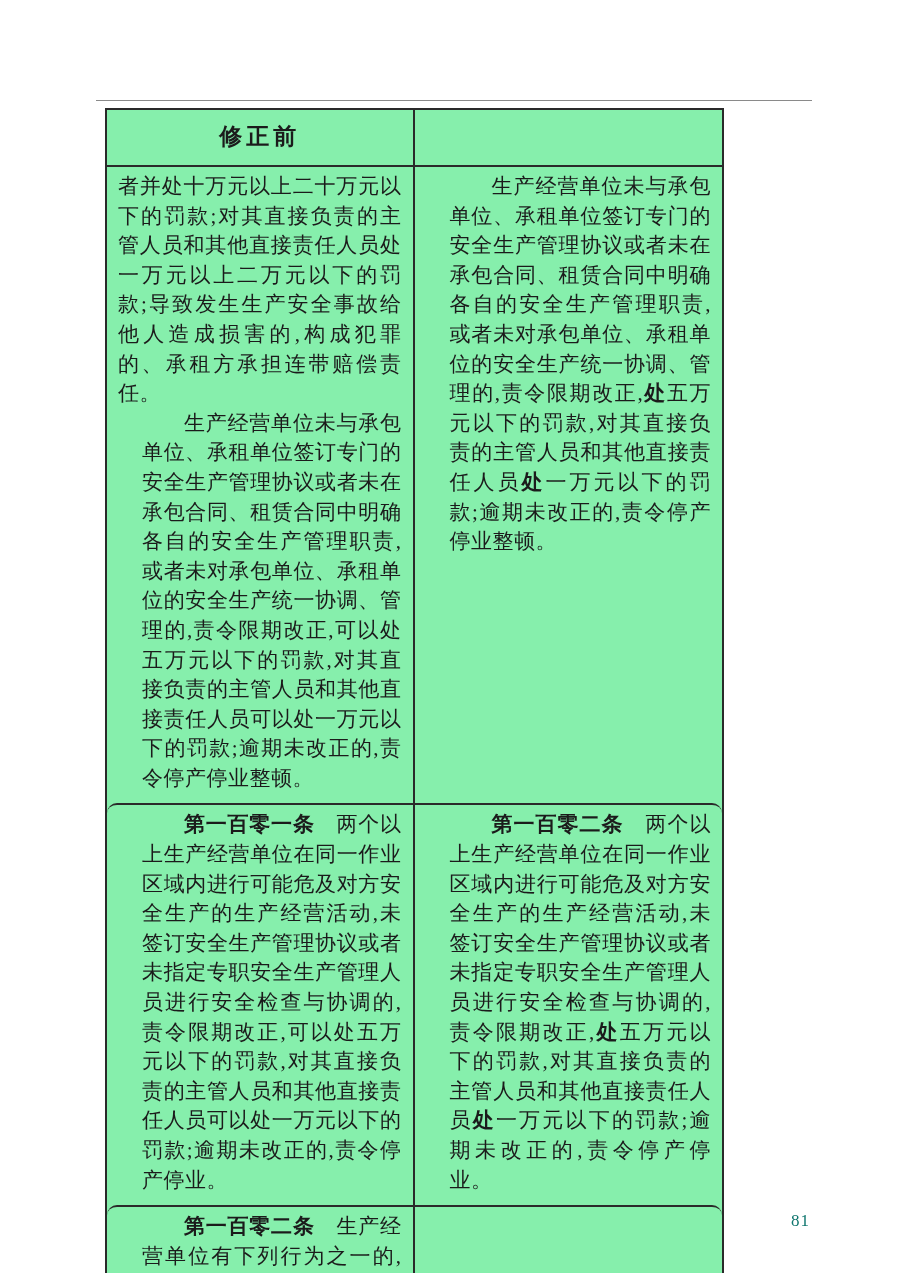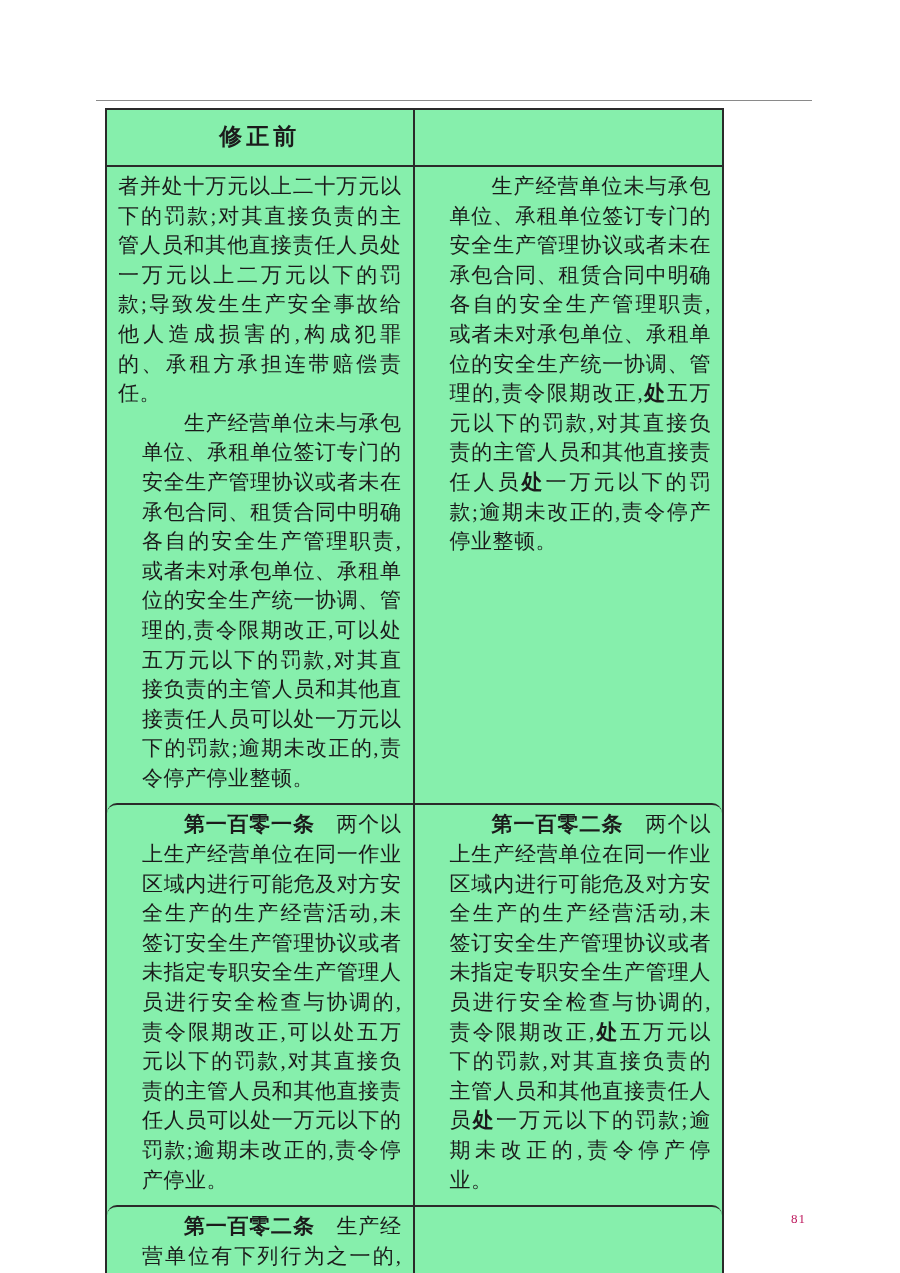--- a/index.html
+++ b/index.html
@@ -49,24 +49,24 @@
   .para{
     margin:0;
     text-align:justify;
     text-justify:inter-character;
     letter-spacing:0.5px;
   }
   .para.indent{text-indent:2em;margin-left:24px;}
   .b{font-weight:bold;}
   .page-number{
     position:absolute;left:791px;top:1211px;
-    font-size:13px;
+    font-size:17px;
     font-family:"Liberation Serif","DejaVu Serif",serif;
     letter-spacing:1px;
-    color:#be185d;
+    color:#0f766e;
   }
 </style>
 </head>
 <body>
 
 <div class="page">
   <div class="top-rule"></div>
 
   <div class="cmp-table">
     <div class="thead">

